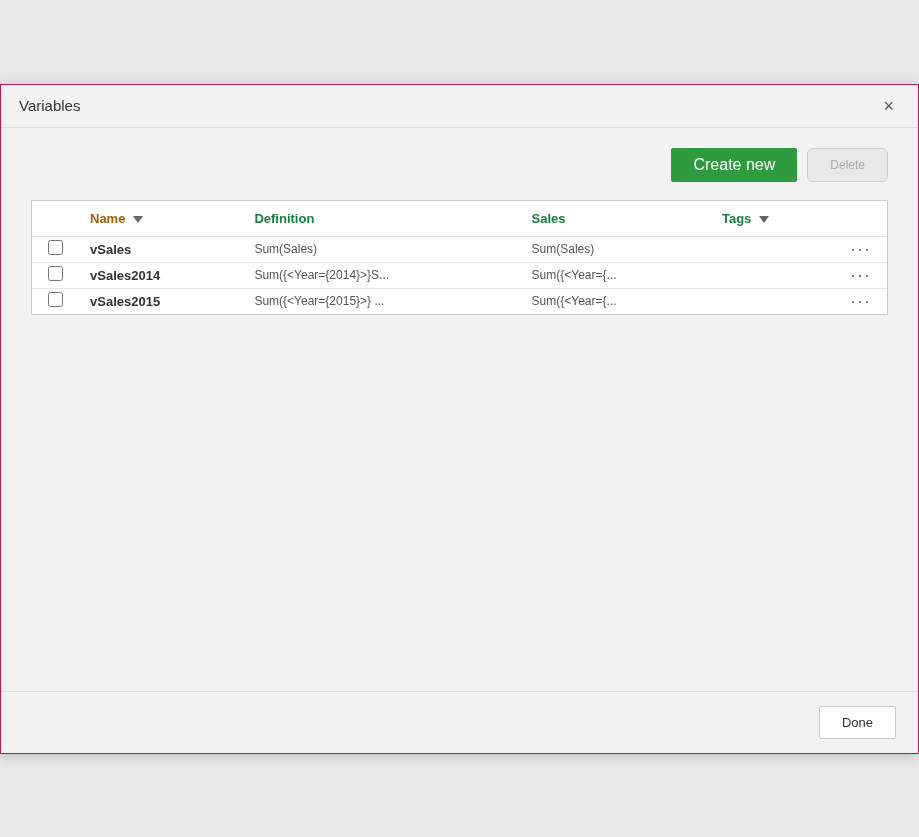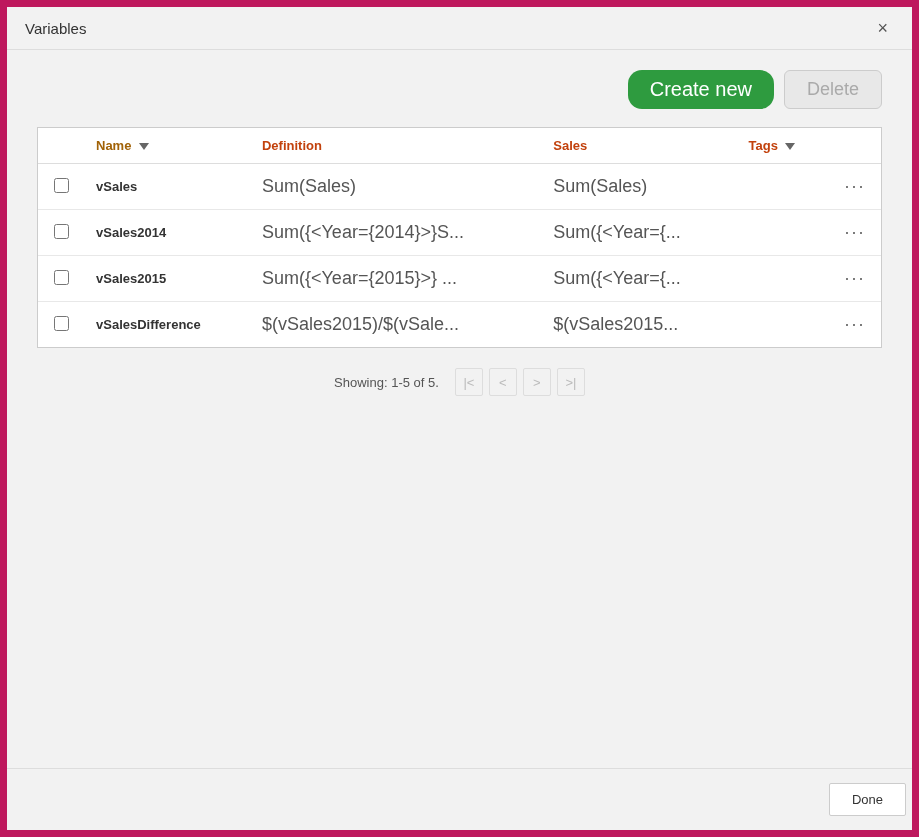--- a/index.html
+++ b/index.html
@@ -10,23 +10,23 @@
       color: #333;
       width: 919px;
       height: 837px;
       display: flex;
       align-items: center;
       justify-content: center;
     }
     .dialog {
       background: #f2f2f2;
       width: 919px;
-      height: 837px;
+      height: 670px;
       position: relative;
-      border: 7px solid #be185d;
+      border: 1px solid #be185d;
       box-shadow: 0 2px 12px rgba(0,0,0,0.2);
     }
     .dialog-header {
       display: flex;
       align-items: center;
       justify-content: space-between;
       padding: 10px 18px;
       border-bottom: 1px solid #ddd;
       background: #f2f2f2;
     }
@@ -51,49 +51,49 @@
       display: flex;
       justify-content: flex-end;
       gap: 10px;
       margin-bottom: 18px;
     }
     .btn-create {
       background: #2e9b3f;
       color: #fff;
       border: none;
       padding: 8px 22px;
-      font-size: 20px;
-      cursor: pointer;
-      border-radius: 14px;
+      font-size: 16px;
+      cursor: pointer;
+      border-radius: 2px;
     }
     .btn-delete {
       background: #e8e8e8;
       color: #aaa;
       border: 1px solid #ccc;
       padding: 8px 22px;
-      font-size: 18px;
+      font-size: 12px;
       cursor: not-allowed;
       border-radius: 6px;
     }
     .table-container {
       border: 1px solid #ccc;
       background: #fff;
     }
     table {
       width: 100%;
       border-collapse: collapse;
     }
     thead tr {
       border-bottom: 1px solid #ddd;
     }
     thead th {
       padding: 10px 12px;
       text-align: left;
       font-weight: 600;
-      color: #c2410c;
+      color: #15803d;
       font-size: 13px;
       background: #fff;
     }
     thead th.name-col { color: #a16207; }
     thead th.checkbox-col { width: 46px; }
     thead th.actions-col { width: 50px; }
     .filter-icon {
       display: inline-block;
       width: 0;
       height: 0;
@@ -102,41 +102,41 @@
       border-top: 7px solid #666;
       vertical-align: middle;
       margin-left: 4px;
       cursor: pointer;
     }
     tbody tr {
       border-bottom: 1px solid #e8e8e8;
     }
     tbody tr:last-child { border-bottom: none; }
     tbody td {
-      padding: 12px 12px;
+      padding: 2px 12px;
       font-size: 13px;
       color: #333;
     }
     tbody td.checkbox-col {
       text-align: center;
       vertical-align: middle;
     }
     .row-checkbox {
       width: 15px;
       height: 15px;
       cursor: pointer;
       accent-color: #2e9b3f;
     }
     .name-cell {
       font-weight: 600;
       color: #333;
     }
     .def-cell, .val-cell {
       color: #555;
-      font-size: 18px;
+      font-size: 12px;
     }
     .more-btn {
       background: none;
       border: none;
       cursor: pointer;
       font-size: 18px;
       color: #666;
       letter-spacing: 1px;
       padding: 0 4px;
     }
@@ -168,21 +168,21 @@
     .page-btn.disabled {
       color: #bbb;
       cursor: default;
       border-color: #ddd;
     }
     .dialog-footer {
       position: absolute;
       bottom: 0;
       right: 0;
       width: 100%;
-      padding: 14px 6px;
+      padding: 14px 22px;
       display: flex;
       justify-content: flex-end;
       border-top: 1px solid #ddd;
       background: #f2f2f2;
     }
     .btn-done {
       background: #fff;
       border: 1px solid #ccc;
       padding: 8px 22px;
       font-size: 13px;
@@ -240,37 +240,22 @@
               <td><button class="more-btn">···</button></td>
             </tr>
             <tr>
               <td class="checkbox-col"><input type="checkbox" class="row-checkbox" style=""></td>
               <td class="name-cell">vSales2015</td>
               <td class="def-cell">Sum({&lt;Year={2015}&gt;} ...</td>
               <td class="val-cell">Sum({&lt;Year={...</td>
               <td></td>
               <td><button class="more-btn">···</button></td>
             </tr>
-            <tr>
-              <td class="checkbox-col"><input type="checkbox" class="row-checkbox" style=""></td>
-              <td class="name-cell">vSalesDifference</td>
-              <td class="def-cell">$(vSales2015)/$(vSale...</td>
-              <td class="val-cell">$(vSales2015...</td>
-              <td></td>
-              <td><button class="more-btn">···</button></td>
-            </tr>
           </tbody>
       </table>
     </div>
 
-    <div class="pagination">
-      <span class="pagination-text">Showing: 1-5 of 5.</span>
-      <button class="page-btn disabled">|&lt;</button>
-      <button class="page-btn disabled">&lt;</button>
-      <button class="page-btn disabled">&gt;</button>
-      <button class="page-btn disabled">&gt;|</button>
-    </div>
   </div>
 
   <div class="dialog-footer">
     <button class="btn-done">Done</button>
   </div>
 </div>
 
 </body></html>

